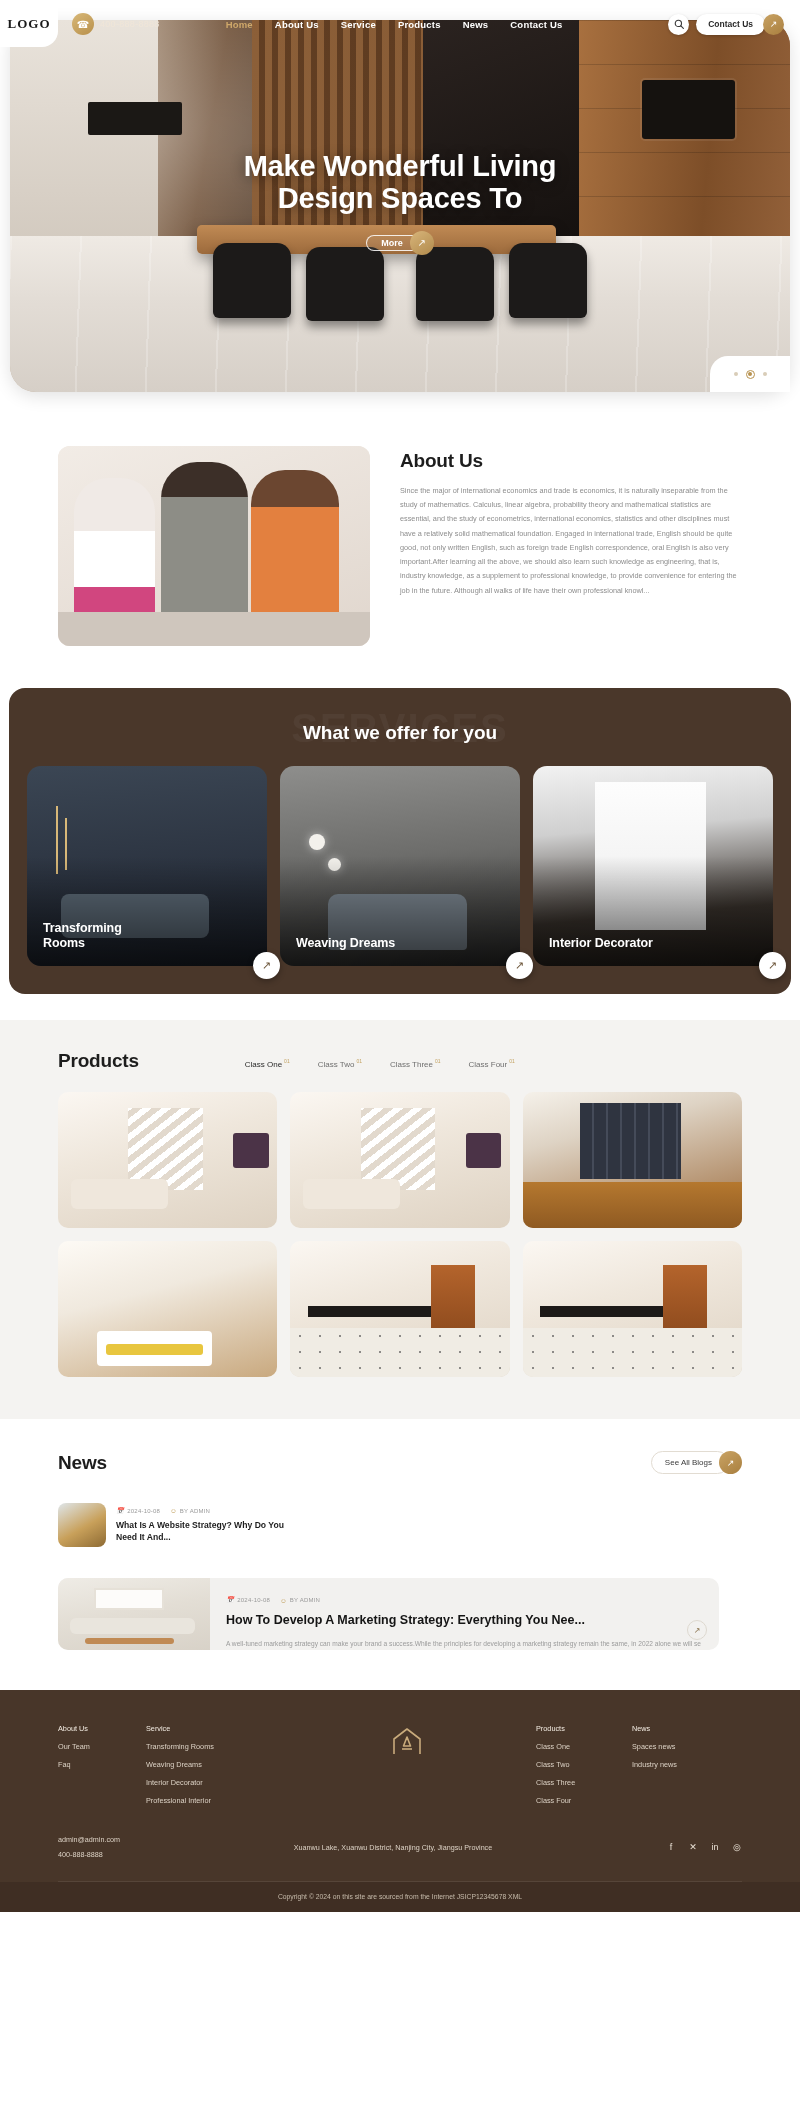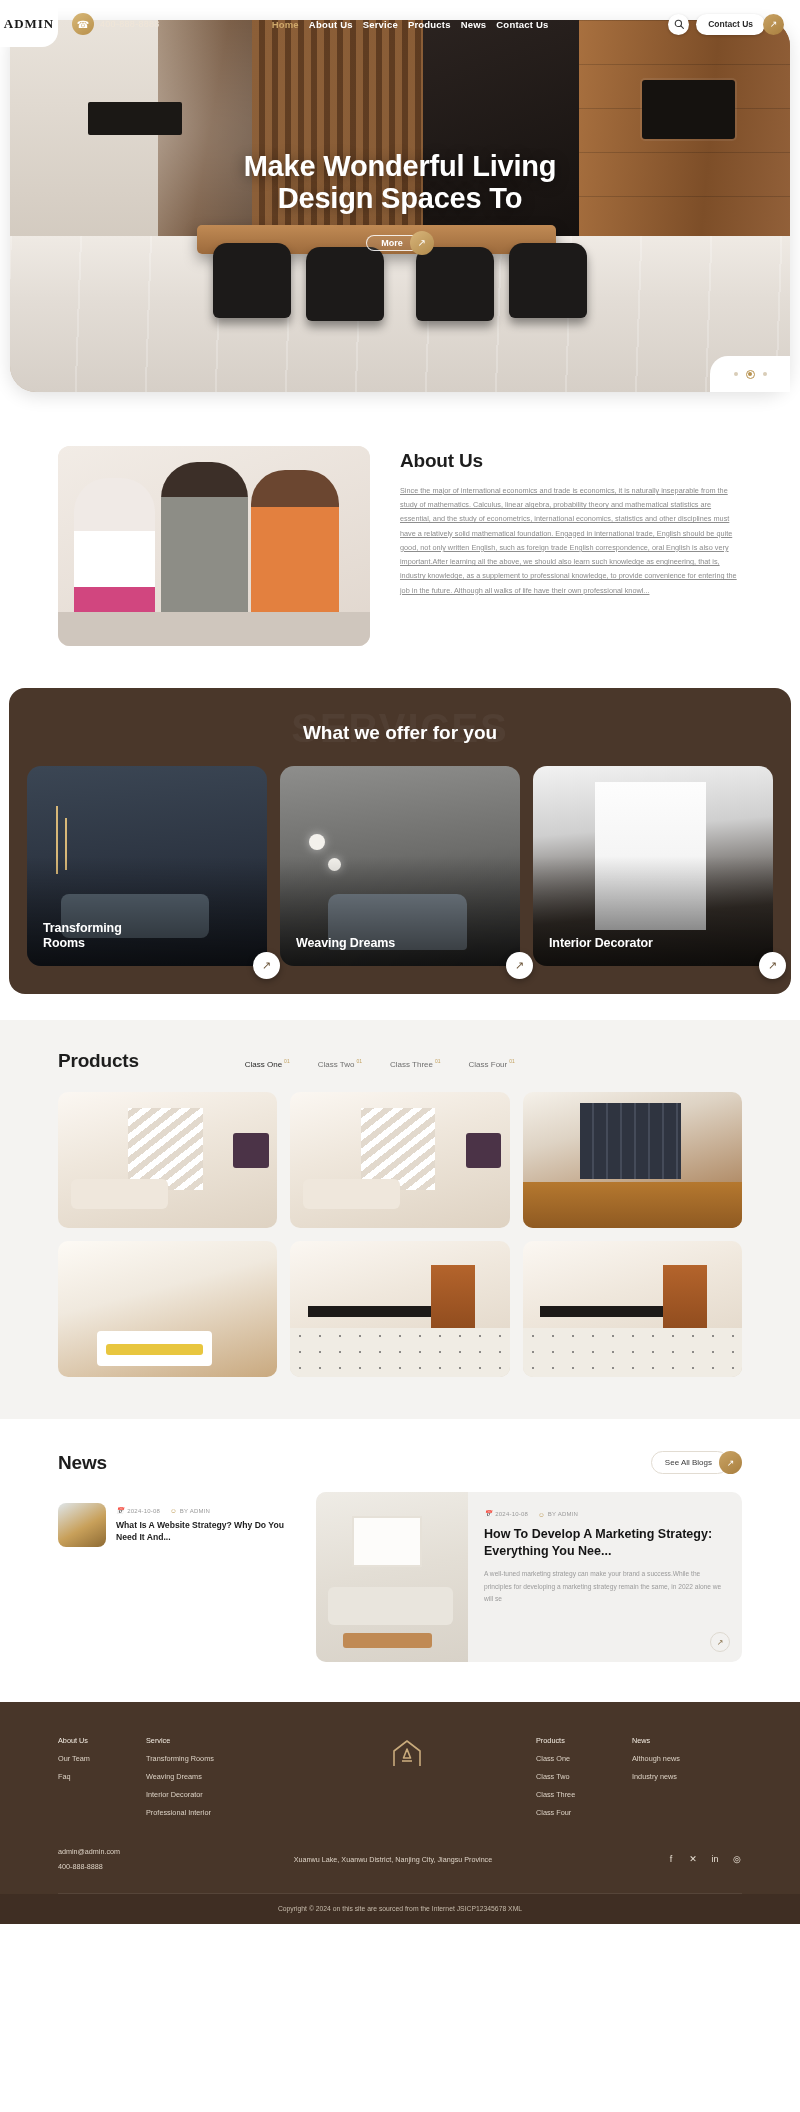--- a/index.html
+++ b/index.html
@@ -75,21 +75,21 @@
   }
   .logo-text{ font-size:13px; font-weight:700; letter-spacing:1px; color:#1a1a1a; font-family:"Liberation Serif", serif;}
   .phone-wrap{ display:flex; align-items:center; gap:6px; margin-left:14px; }
   .phone-circle{
     width:22px; height:22px; border-radius:50%;
     background:linear-gradient(145deg,#d8b878,#b8904b);
     display:flex; align-items:center; justify-content:center;
     color:#fff; font-size:10px;
   }
   .phone-num{ font-size:9px; color:#f0e6d8; letter-spacing:.3px; }
-  .menu{ display:flex; align-items:flex-start; gap:10px; margin-left:112px; }
+  .menu{ display:flex; align-items:flex-start; gap:22px; margin-left:66px; }
   .menu a{
     font-size:9.5px; font-weight:700; color:#ffffff; text-decoration:none;
     letter-spacing:.2px; white-space:nowrap;
   }
   .menu a.active{ color:#cfa86a; }
   .nav-right{ margin-left:auto; display:flex; align-items:center; gap:7px; padding-right:16px;}
   .search-btn{
     width:21px;height:21px;border-radius:50%;background:#fff;
     display:flex;align-items:center;justify-content:center;
     box-shadow:0 1px 3px rgba(0,0,0,.2);
@@ -149,21 +149,21 @@
     flex:0 0 auto;
   }
   .ai-wall{position:absolute;inset:0;background:linear-gradient(160deg,#f2ece6,#e0d6cd);}
   .ai-p{position:absolute;border-radius:50% 50% 46% 46%;}
   .ai-p1{left:5%;top:16%;width:26%;height:78%;background:linear-gradient(180deg,#f0eae6 0 34%,#ffffff 34% 70%,#d1467f 70% 100%);border-radius:34px 34px 6px 6px;}
   .ai-p2{left:33%;top:8%;width:28%;height:88%;background:linear-gradient(180deg,#3c2f28 0 20%,#8d8d86 20% 100%);border-radius:36px 36px 6px 6px;}
   .ai-p3{left:62%;top:12%;width:28%;height:84%;background:linear-gradient(180deg,#6b4630 0 22%,#e3803f 22% 100%);border-radius:34px 34px 6px 6px;}
   .ai-desk{position:absolute;left:0;right:0;bottom:0;height:17%;background:#cfc6bd;}
   .about-text{ flex:1; padding-top:4px; }
   .about-h{ font-size:19px; font-weight:700; color:#1d1d1d; margin-bottom:12px; letter-spacing:-.2px;}
-  .about-p{ font-size:7.3px; line-height:1.95; color:#8d8d8d; text-align:left;text-decoration:underline; }
+  .about-p{ font-size:7.3px; line-height:1.95; color:#8d8d8d; text-align:left; }
 
   
   .offer{
     width:782px; margin:0 auto; background:#4a372a; border-radius:16px;
     padding:34px 0 28px; position:relative; overflow:hidden;
   }
   .offer-ghost{
     position:absolute; left:0; right:0; top:18px; text-align:center;
     font-size:40px; font-weight:800; color:rgba(255,255,255,.045); letter-spacing:2px;
     pointer-events:none;
@@ -227,21 +227,21 @@
   .news{ width:800px; background:#fff; padding:32px 0 40px;}
   .news-inner{ width:684px; margin:0 auto; }
   .news-head{ display:flex; align-items:center; justify-content:space-between; margin-bottom:18px;}
   .news-h{ font-size:19px;font-weight:700;color:#1d1d1d;letter-spacing:-.2px;}
   .see-all{ display:flex; align-items:center; }
   .see-pill{ height:23px; border:1px solid #e2dcd2; border-radius:12px;
     display:flex;align-items:center;padding:0 16px 0 13px; font-size:8px; color:#3a3a3a; background:#fff;}
   .see-arrow{ width:23px;height:23px;border-radius:50%;
     background:linear-gradient(145deg,#c9a364,#a97f3f);
     display:flex;align-items:center;justify-content:center;color:#fff;font-size:9px;margin-left:-10px;}
-  .news-body{ display:flex; gap:20px; align-items:flex-start;}
+  .news-body{ display:flex; gap:20px; align-items:flex-start;flex-direction:column;}
   .news-list{ width:238px; flex:0 0 auto;}
   .nitem{ display:flex; gap:10px; padding:11px 0; border-bottom:1px solid #efefef; align-items:center;}
   .nitem:last-child{border-bottom:none;}
   .nthumb{ width:48px;height:44px;border-radius:8px;flex:0 0 auto;overflow:hidden;position:relative;}
   .nt1{background:linear-gradient(150deg,#dfe6ea 0%,#c8a05a 55%,#8d6a33 100%);}
   .nt2{background:linear-gradient(150deg,#e8eef0 0%,#7f9b93 50%,#3a4a46 100%);}
   .nt3{background:linear-gradient(150deg,#f6f4f0 0%,#e2ddd4 55%,#cfc8bd 100%);}
   .nmeta{ display:flex; gap:10px; align-items:center; margin-bottom:4px;}
   .nmeta span{ font-size:6px; color:#9a9a9a; letter-spacing:.2px; display:flex;align-items:center;gap:3px;}
   .nmeta .ic{ color:#c3a262; font-size:6.5px;}
@@ -296,21 +296,21 @@
       <div class="scn floor"></div>
       <div class="scn table"></div>
       <div class="chair c1"></div>
         <div class="chair c2"></div>
       <div class="chair c3"></div>
         <div class="chair c4"></div>
     </div>
 
     <nav class="nav">
       <div class="logo-plate">
-        <span class="logo-text">ADMIN</span>
+        <span class="logo-text">LOGO</span>
       </div>
       <div class="phone-wrap">
         <span class="phone-circle">☎</span>
         <span class="phone-num">400-888-8888</span>
       </div>
       <div class="menu">
         <a href="#" class="active">Home</a>
         <a href="#">About Us</a>
         <a href="#">Service</a>
         <a href="#">Products</a>
@@ -538,21 +538,21 @@
       </div>
       <div class="fcol fcol-3">
         <a href="#" class="head">Products</a>
         <a href="#">Class One</a>
         <a href="#">Class Two</a>
         <a href="#">Class Three</a>
         <a href="#">Class Four</a>
       </div>
       <div class="fcol fcol-4">
         <a href="#" class="head">News</a>
-        <a href="#">Although news</a>
+        <a href="#">Spaces news</a>
         <a href="#">Industry news</a>
       </div>
     </div>
 
     <div class="f-mid">
       <div class="f-contact">
         <span>admin@admin.com</span>
         <span>400-888-8888</span>
       </div>
       <div class="f-addr">Xuanwu Lake, Xuanwu District, Nanjing City, Jiangsu Province</div>

